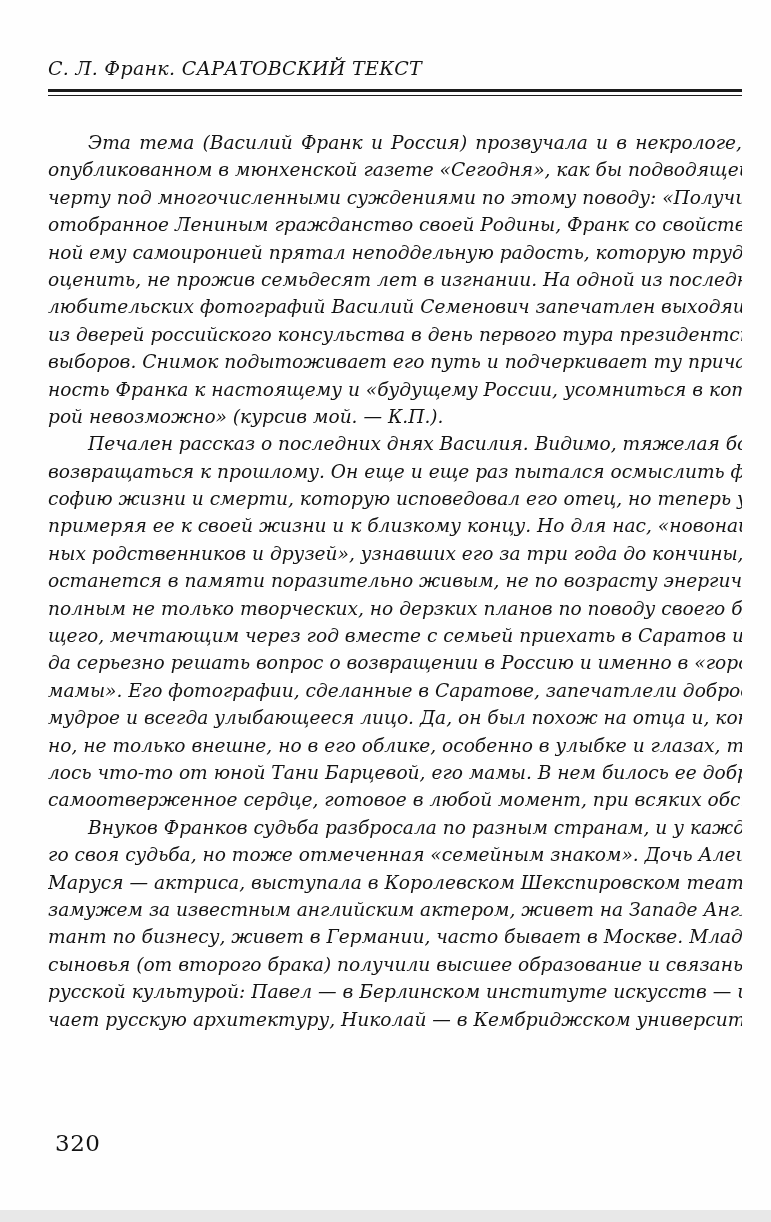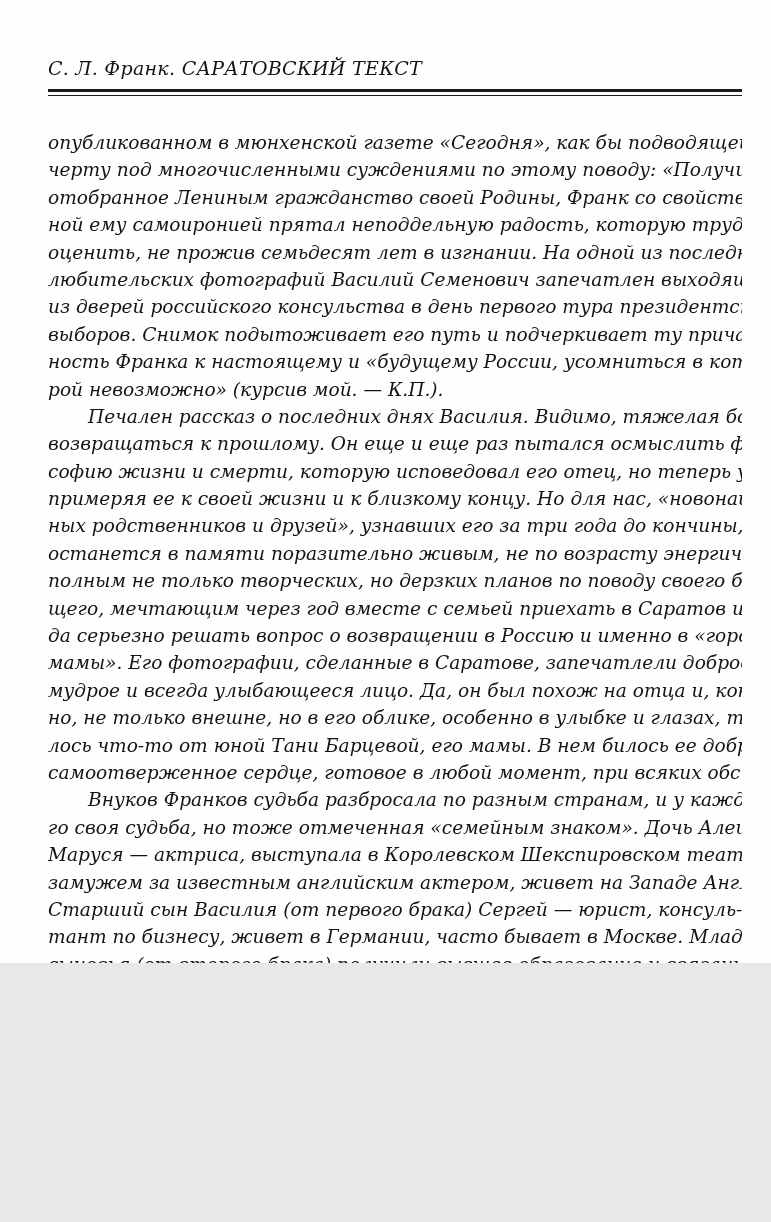--- a/index.html
+++ b/index.html
@@ -3,21 +3,21 @@
 <meta charset="utf-8">
 <style>
   html, body {
     margin: 0;
     padding: 0;
     background: #e8e8e8;
   }
   .sheet {
     position: relative;
     width: 771px;
-    height: 963px;
+    height: 1210px;
     margin: 0 auto;
     background: var(--paper, #fefefe);
     color: var(--ink, #141414);
     overflow: hidden;
     font-family: "DejaVu Serif", "Liberation Serif", serif;
   }
   .running-head {
     position: absolute;
     left: 48px;
     top: 56px;
@@ -73,20 +73,21 @@
 
 <div class="sheet" style="--ink: #141414; --paper: #fefefe;">
 
   <div class="running-head">С. Л. Франк. САРАТОВСКИЙ ТЕКСТ</div>
 
   <div class="head-rule"></div>
 
   <div class="body-text">
 
     <div class="para">
+      <div class="line first">Эта тема (Василий Франк и Россия) прозвучала и в некрологе,</div>
       <div class="line">опубликованном в мюнхенской газете «Сегодня», как бы подводящей</div>
       <div class="line">черту под многочисленными суждениями по этому поводу: «Получив</div>
       <div class="line">отобранное Лениным гражданство своей Родины, Франк со свойствен-</div>
       <div class="line">ной ему самоиронией прятал неподдельную радость, которую трудно</div>
       <div class="line">оценить, не прожив семьдесят лет в изгнании. На одной из последних</div>
       <div class="line">любительских фотографий Василий Семенович запечатлен выходящим</div>
       <div class="line">из дверей российского консульства в день первого тура президентских</div>
       <div class="line">выборов. Снимок подытоживает его путь и подчеркивает ту причаст-</div>
       <div class="line">ность Франка к настоящему и «будущему России, усомниться в кото-</div>
       <div class="line end">рой невозможно» (курсив мой. — К.П.).</div>
@@ -107,21 +108,20 @@
       <div class="line">но, не только внешне, но в его облике, особенно в улыбке и глазах, таи-</div>
       <div class="line">лось что-то от юной Тани Барцевой, его мамы. В нем билось ее доброе и</div>
       <div class="line">самоотверженное сердце, готовое в любой момент, при всяких обстоя-</div>
     </div>
 
     <div class="para">
       <div class="line first">Внуков Франков судьба разбросала по разным странам, и у каждо-</div>
       <div class="line">го своя судьба, но тоже отмеченная «семейным знаком». Дочь Алеши</div>
       <div class="line">Маруся — актриса, выступала в Королевском Шекспировском театре,</div>
       <div class="line">замужем за известным английским актером, живет на Западе Англии.</div>
-      <div class="line">Старший сын Василия (от первого брака) Сергей — юрист, консуль-</div>
       <div class="line">тант по бизнесу, живет в Германии, часто бывает в Москве. Младшие</div>
       <div class="line">сыновья (от второго брака) получили высшее образование и связаны с</div>
       <div class="line">русской культурой: Павел — в Берлинском институте искусств — изу-</div>
       <div class="line">чает русскую архитектуру, Николай — в Кембриджском университете</div>
     </div>
 
   </div>
 
   <div class="folio">320</div>
 

